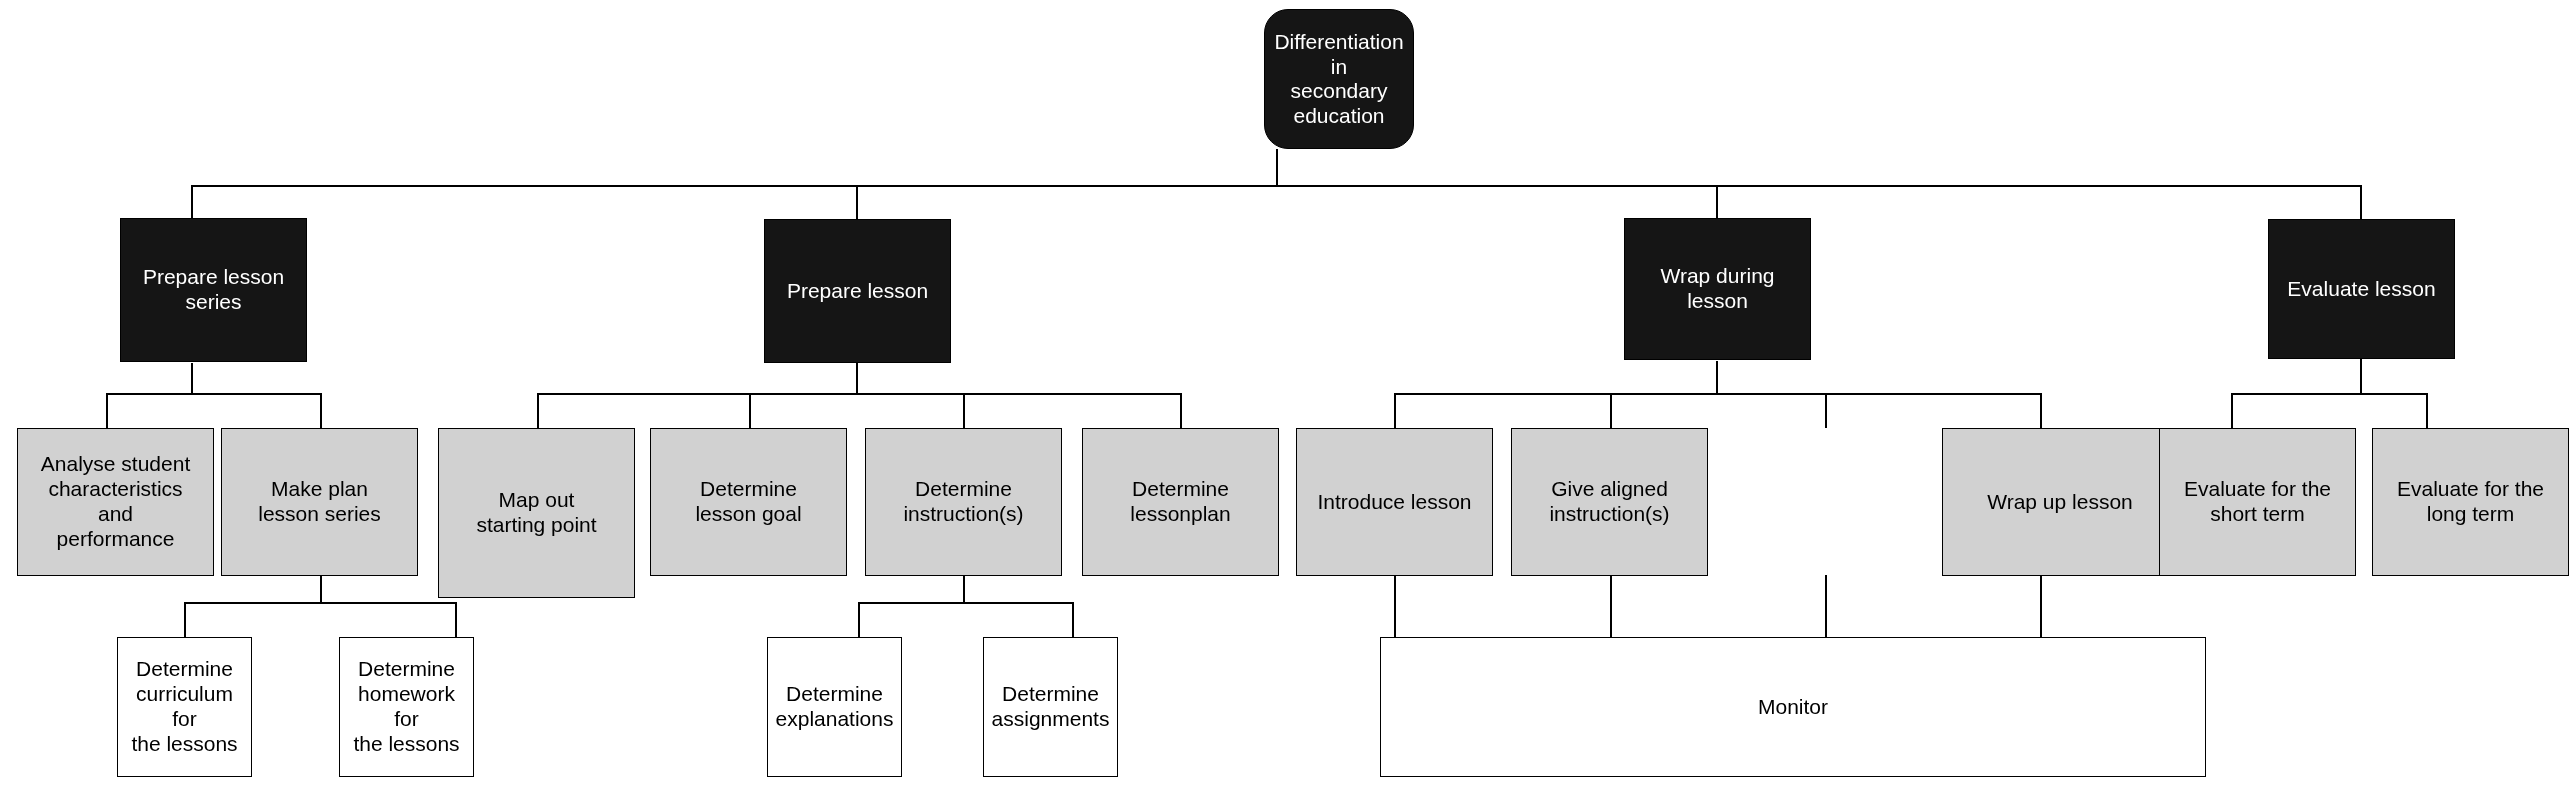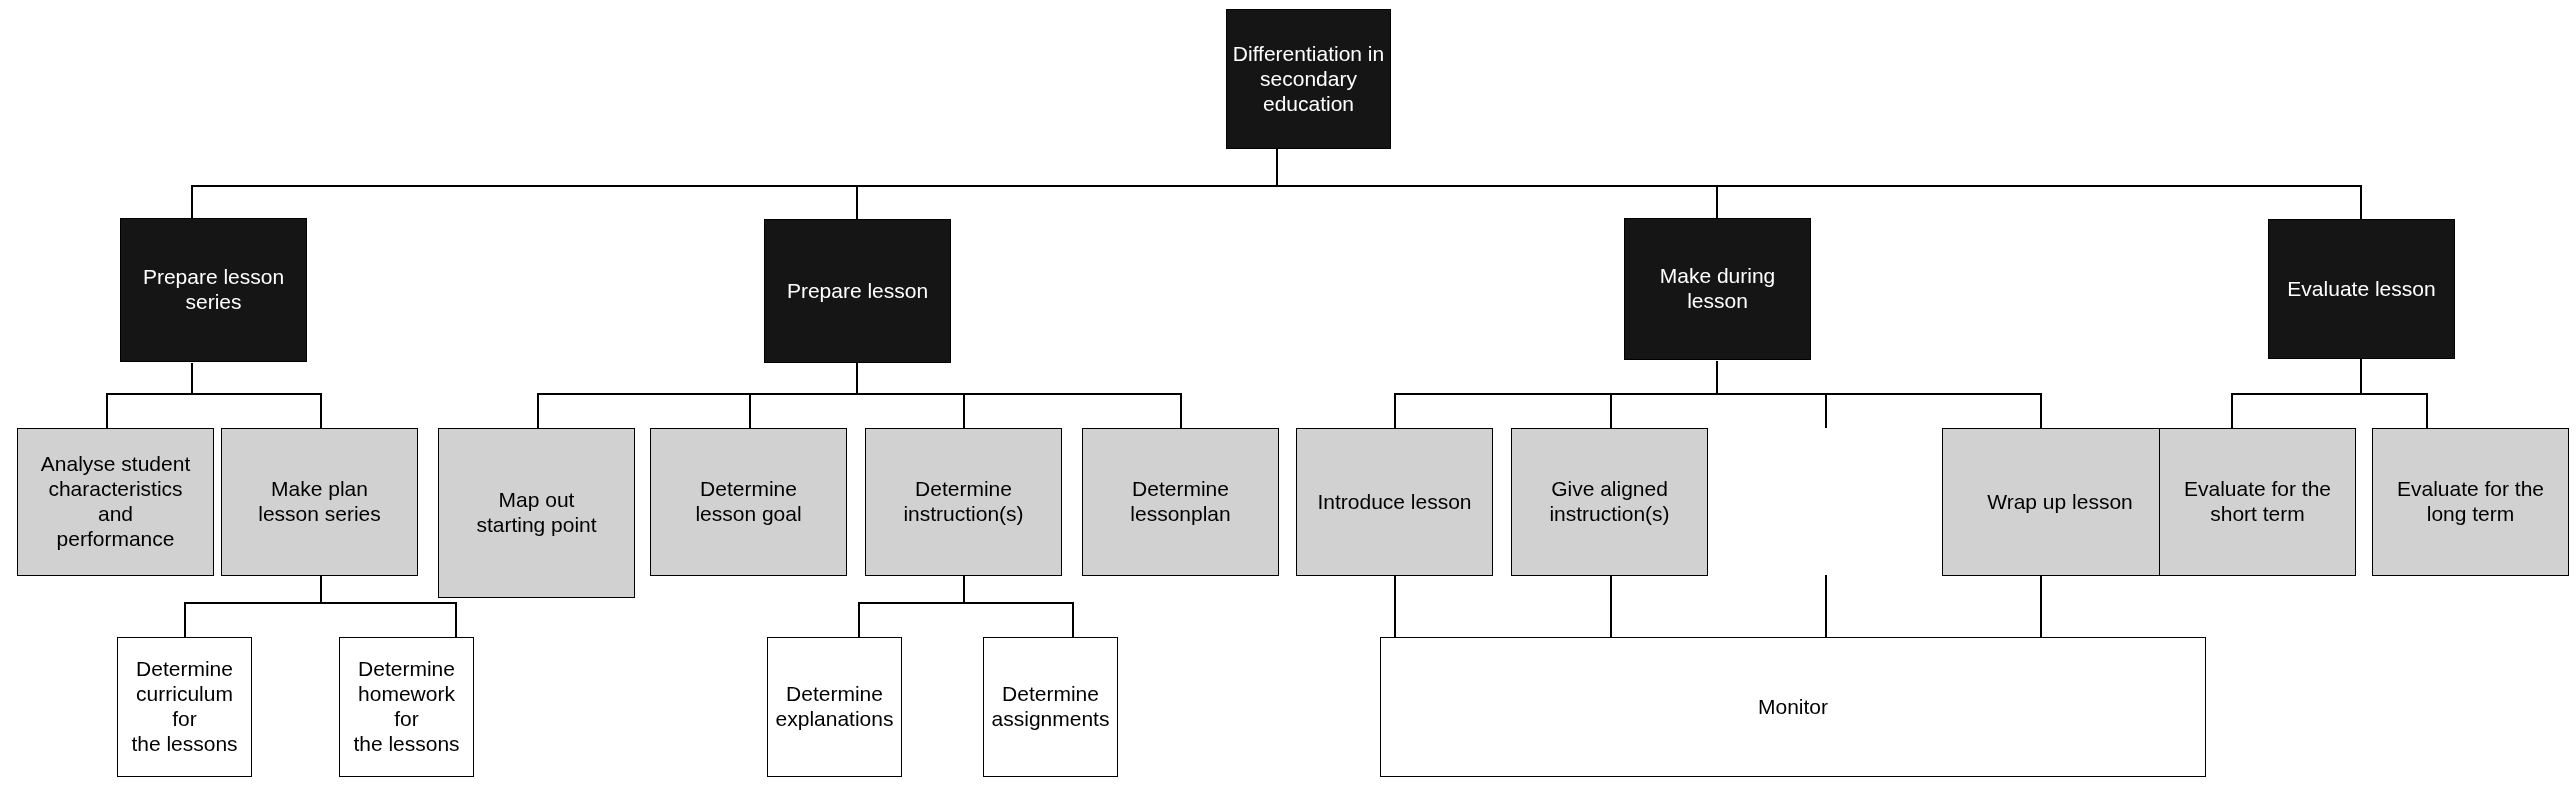--- a/index.html
+++ b/index.html
@@ -105,37 +105,37 @@
   <div class="conn v" style="left:1394px; top:575px; height:62px;"></div>
   <div class="conn v" style="left:1610px; top:575px; height:62px;"></div>
   <div class="conn v" style="left:1825px; top:575px; height:62px;"></div>
   <div class="conn v" style="left:2040px; top:575px; height:62px;"></div>
 
   <div class="conn v" style="left:2360px; top:359px; height:35px;"></div>
   <div class="conn h" style="left:2231px; top:393px; width:197px;"></div>
   <div class="conn v" style="left:2231px; top:393px; height:35px;"></div>
   <div class="conn v" style="left:2426px; top:393px; height:35px;"></div>
 
-  <div class="node root" style="left:1226px; top:9.4px; width:165px; height:140px;">
+  <div class="node root" style="left:1264px; top:9.4px; width:150px; height:140px;border-radius:24px;">
     <span class="label">Differentiation in
 secondary
 education</span>
   </div>
 
   <div class="node level2" style="left:120px; top:218px; width:187px; height:144px;">
     <span class="label">Prepare lesson
 series</span>
   </div>
 
   <div class="node level2" style="left:764px; top:219px; width:187px; height:144px;">
     <span class="label">Prepare lesson</span>
   </div>
 
   <div class="node level2" style="left:1624px; top:218px; width:187px; height:142px;">
-    <span class="label">Make during
+    <span class="label">Wrap during
 lesson</span>
   </div>
 
   <div class="node level2" style="left:2268px; top:219px; width:187px; height:140px;">
     <span class="label">Evaluate lesson</span>
   </div>
 
   <div class="node level3" style="left:17px; top:428px; width:197px; height:148px;">
     <span class="label">Analyse student
 characteristics

